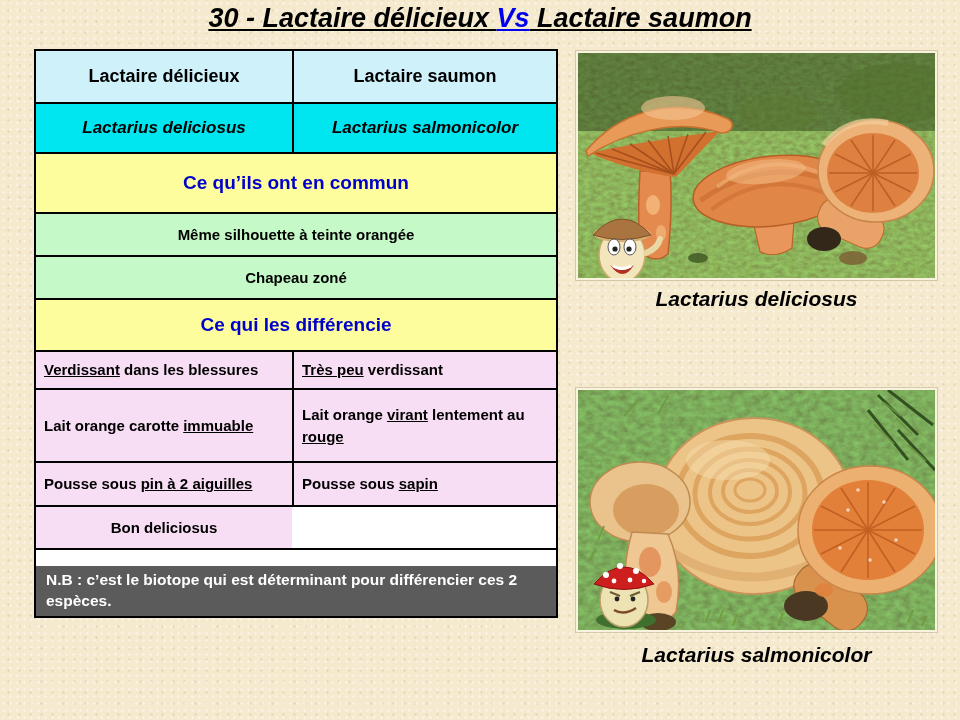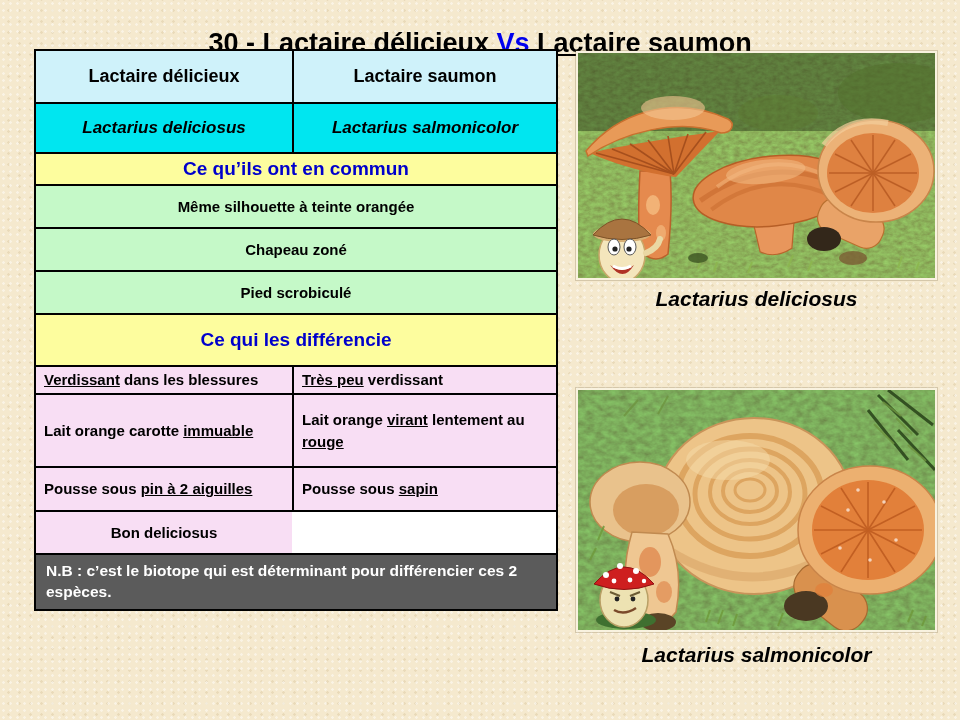--- a/index.html
+++ b/index.html
@@ -14,21 +14,21 @@
     font-family:"Liberation Sans","DejaVu Sans",sans-serif;
     background-color:var(--page-bg);
     background-image:
       radial-gradient(rgba(255,255,255,.45) 1px, transparent 1.6px),
       radial-gradient(rgba(193,163,110,.22) 1px, transparent 1.5px);
     background-size:7px 7px,11px 11px;
     background-position:0 0,3px 5px;
   }
   .title{
     position:absolute;top:3px;left:0;width:100%;text-align:center;
-    font-size:27px;font-weight:bold;color:#000;white-space:pre;margin-top:25px;
+    font-size:27px;font-weight:bold;font-style:italic;color:#000;white-space:pre;
   }
   .title span{text-decoration:underline;}
   .title .vs{color:var(--title-vs);}
   
   .cmp{
     position:absolute;left:34px;top:49px;width:520px;
     border:2px solid var(--border);background:#fff;
   }
   .trow{display:flex;box-sizing:border-box;border-top:2px solid var(--border);}
   .trow.first{border-top:none;}
@@ -40,21 +40,21 @@
   .cell.split-r{flex:1;border-left:2px solid var(--border);width:auto;}
   .cell.left{justify-content:flex-start;text-align:left;}
   .r-species{height:51px;}
   .r-species .cell{background:var(--species-header-bg);font-size:18px;}
   .r-latin{height:50px;}
   .r-latin .cell{background:var(--latin-bg);font-size:17px;font-style:italic;}
   .r-section .cell{background:var(--section-bg);color:var(--section-text);font-size:19px;}
   .r-common{height:43px;}
   .r-common .cell{background:var(--common-bg);font-size:15px;}
   .r-diff .cell{background:var(--diff-bg);font-size:15px;line-height:1.45;}
-  .r-note{height:56px;}
+  .r-note{height:68px;align-items:flex-end;}
   .r-note .cell{
     background:var(--note-bg);color:var(--note-text);font-size:15.5px;
     justify-content:flex-start;text-align:left;align-items:center;padding:4px 10px;line-height:1.35;
   }
   .u{text-decoration:underline;}
   
   .photo{
     position:absolute;border:2px solid #F9F2DF;box-shadow:0 0 0 1px rgba(120,100,60,.25);
     overflow:hidden;line-height:0;
   }
@@ -74,36 +74,33 @@
 
 <div class="cmp">
   <div class="trow first r-species">
     <div class="cell split-l">Lactaire délicieux</div>
     <div class="cell split-r">Lactaire saumon</div>
   </div>
   <div class="trow r-latin">
     <div class="cell split-l">Lactarius deliciosus</div>
     <div class="cell split-r">Lactarius salmonicolor</div>
   </div>
-  <div class="trow r-section" style="height:32px">
+  <div class="trow r-section" style="height:60px">
     <div class="cell">Ce qu’ils ont en commun</div>
   </div>
   <div class="trow r-common">
     <div class="cell">Même silhouette à teinte orangée</div>
   </div>
   <div class="trow r-common">
     <div class="cell">Chapeau zoné</div>
   </div>
-  <div class="trow r-common">
-    <div class="cell">Pied scrobiculé</div>
-  </div>
   <div class="trow r-section" style="height:52px">
     <div class="cell">Ce qui les différencie</div>
   </div>
-  <div class="trow r-diff" style="height:28px">
+  <div class="trow r-diff" style="height:38px">
     <div class="cell split-l left">
         <span><span class="u">Verdissant</span><span> dans les blessures</span></span>
       </div>
     <div class="cell split-r left">
         <span><span class="u">Très peu</span><span> verdissant</span></span>
       </div>
   </div>
   <div class="trow r-diff" style="height:73px">
     <div class="cell split-l left">
         <span><span>Lait orange carotte </span><span class="u">immuable</span></span>

